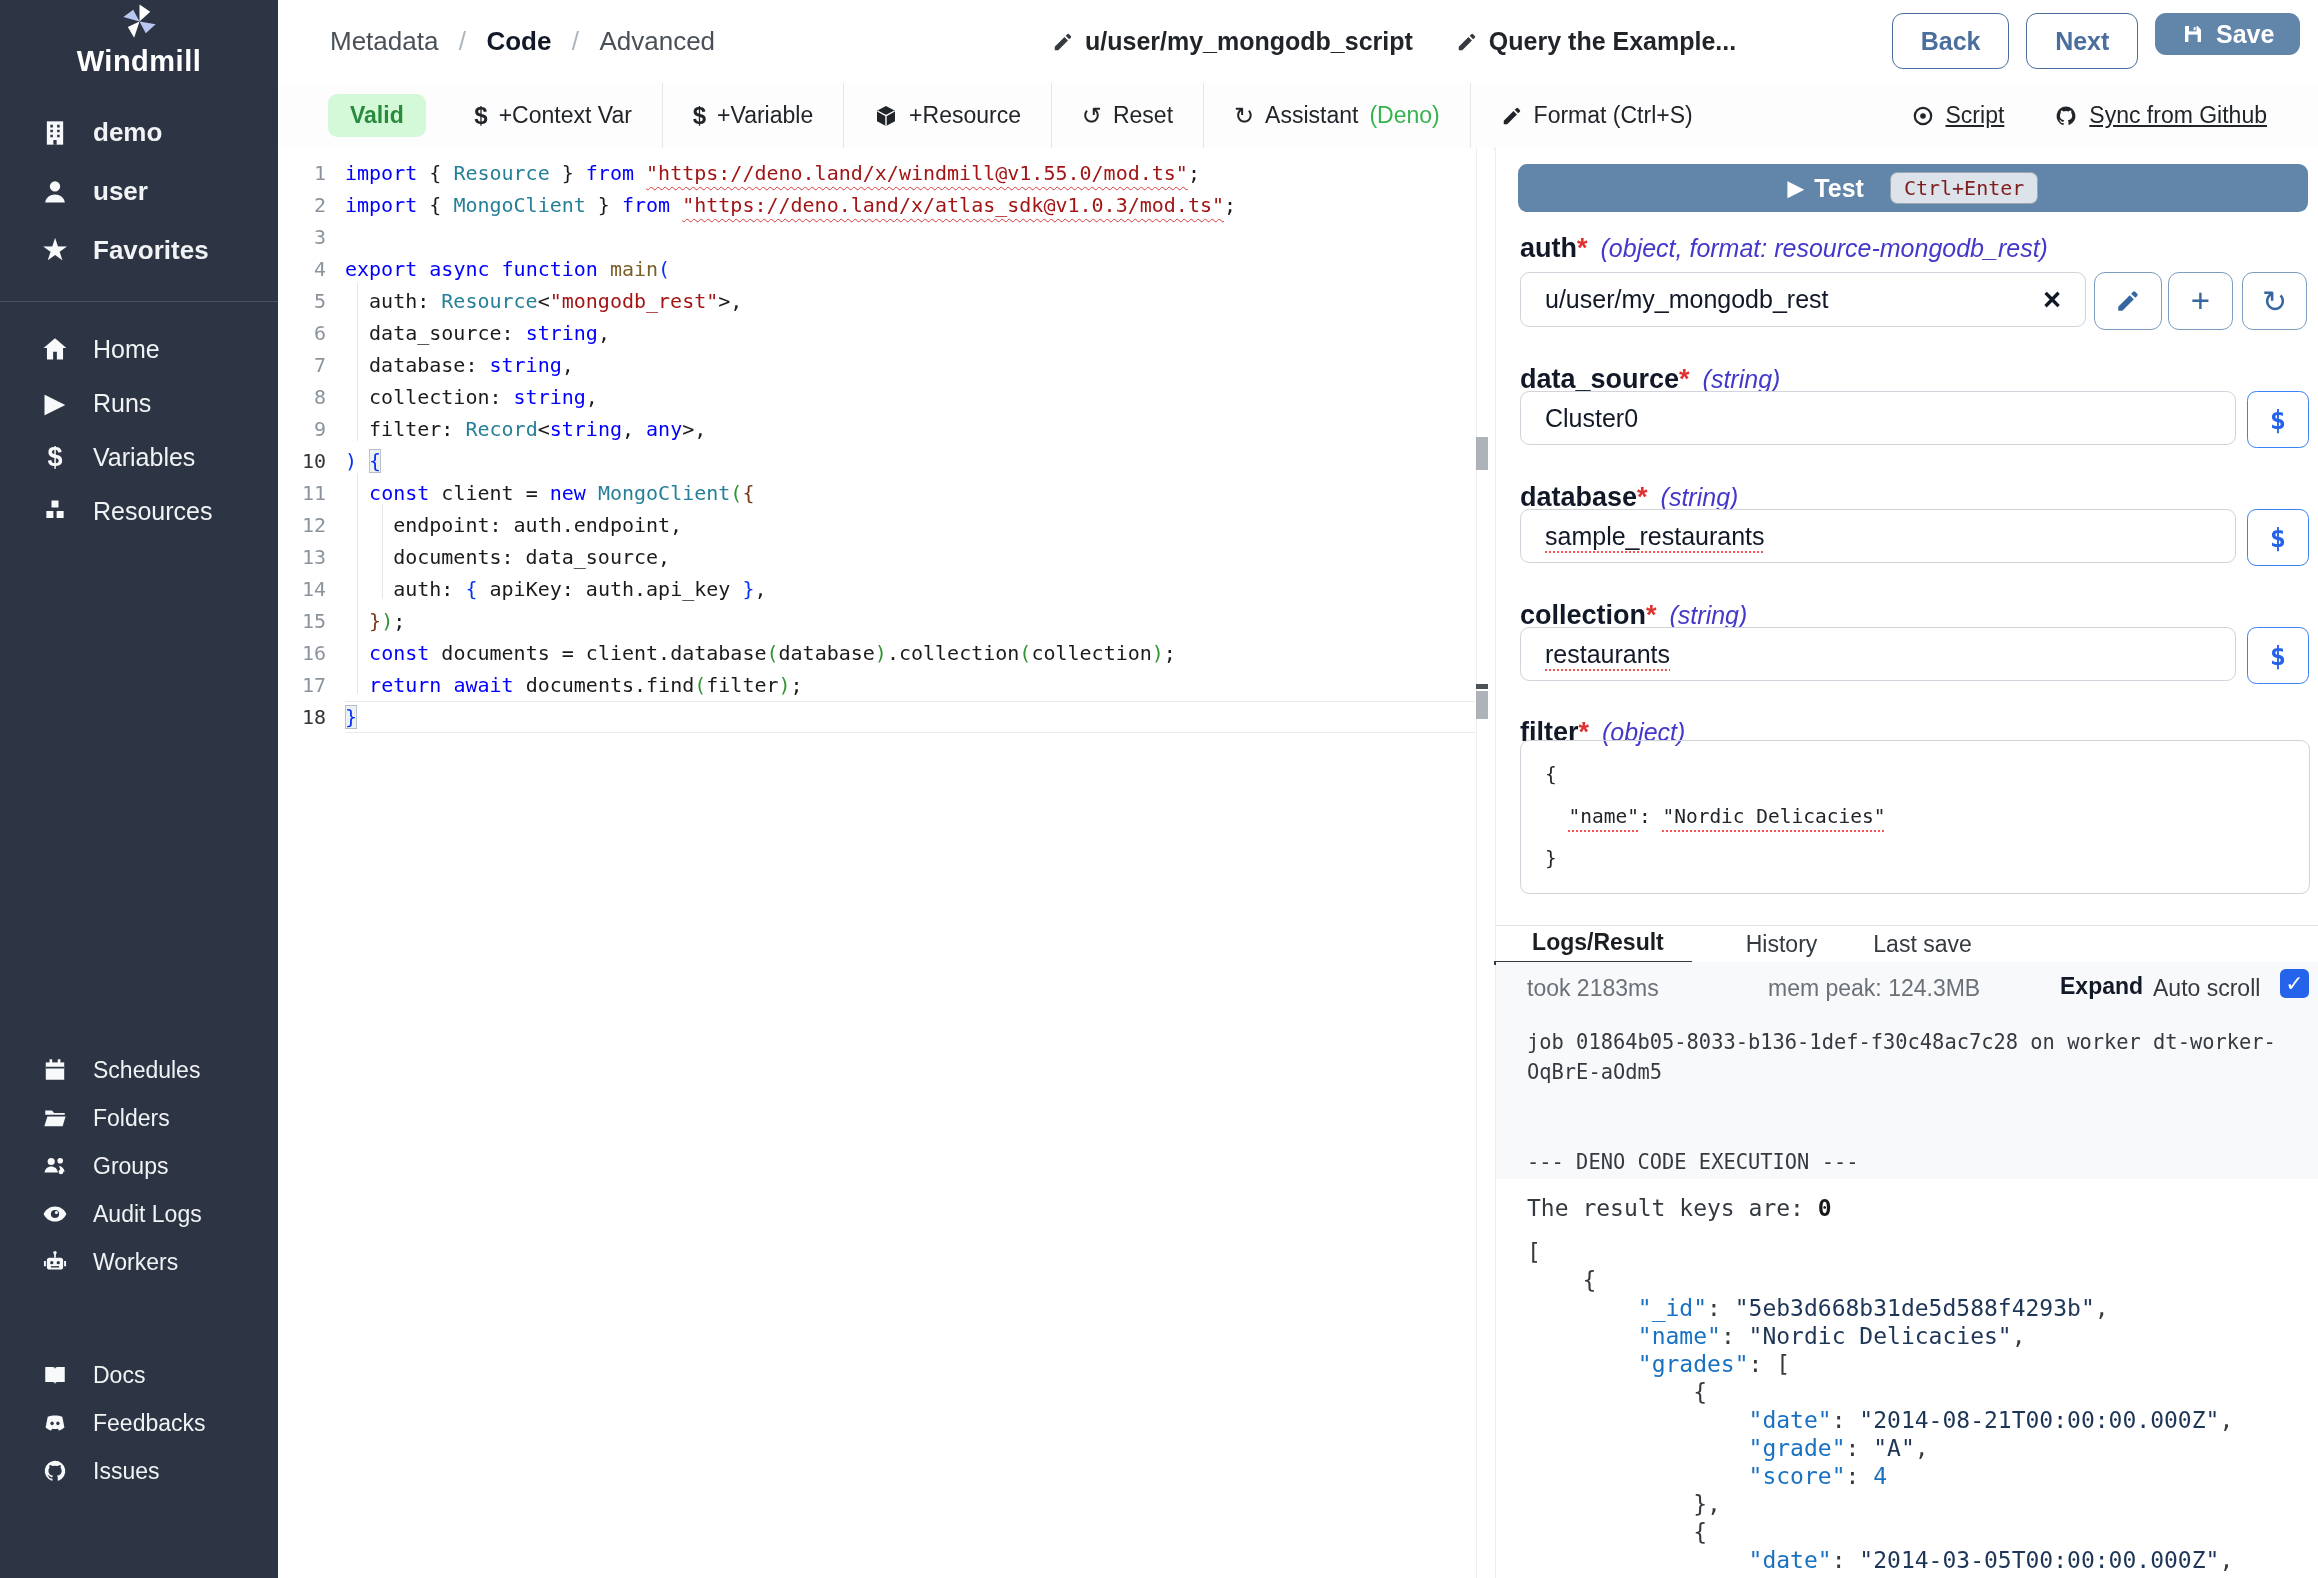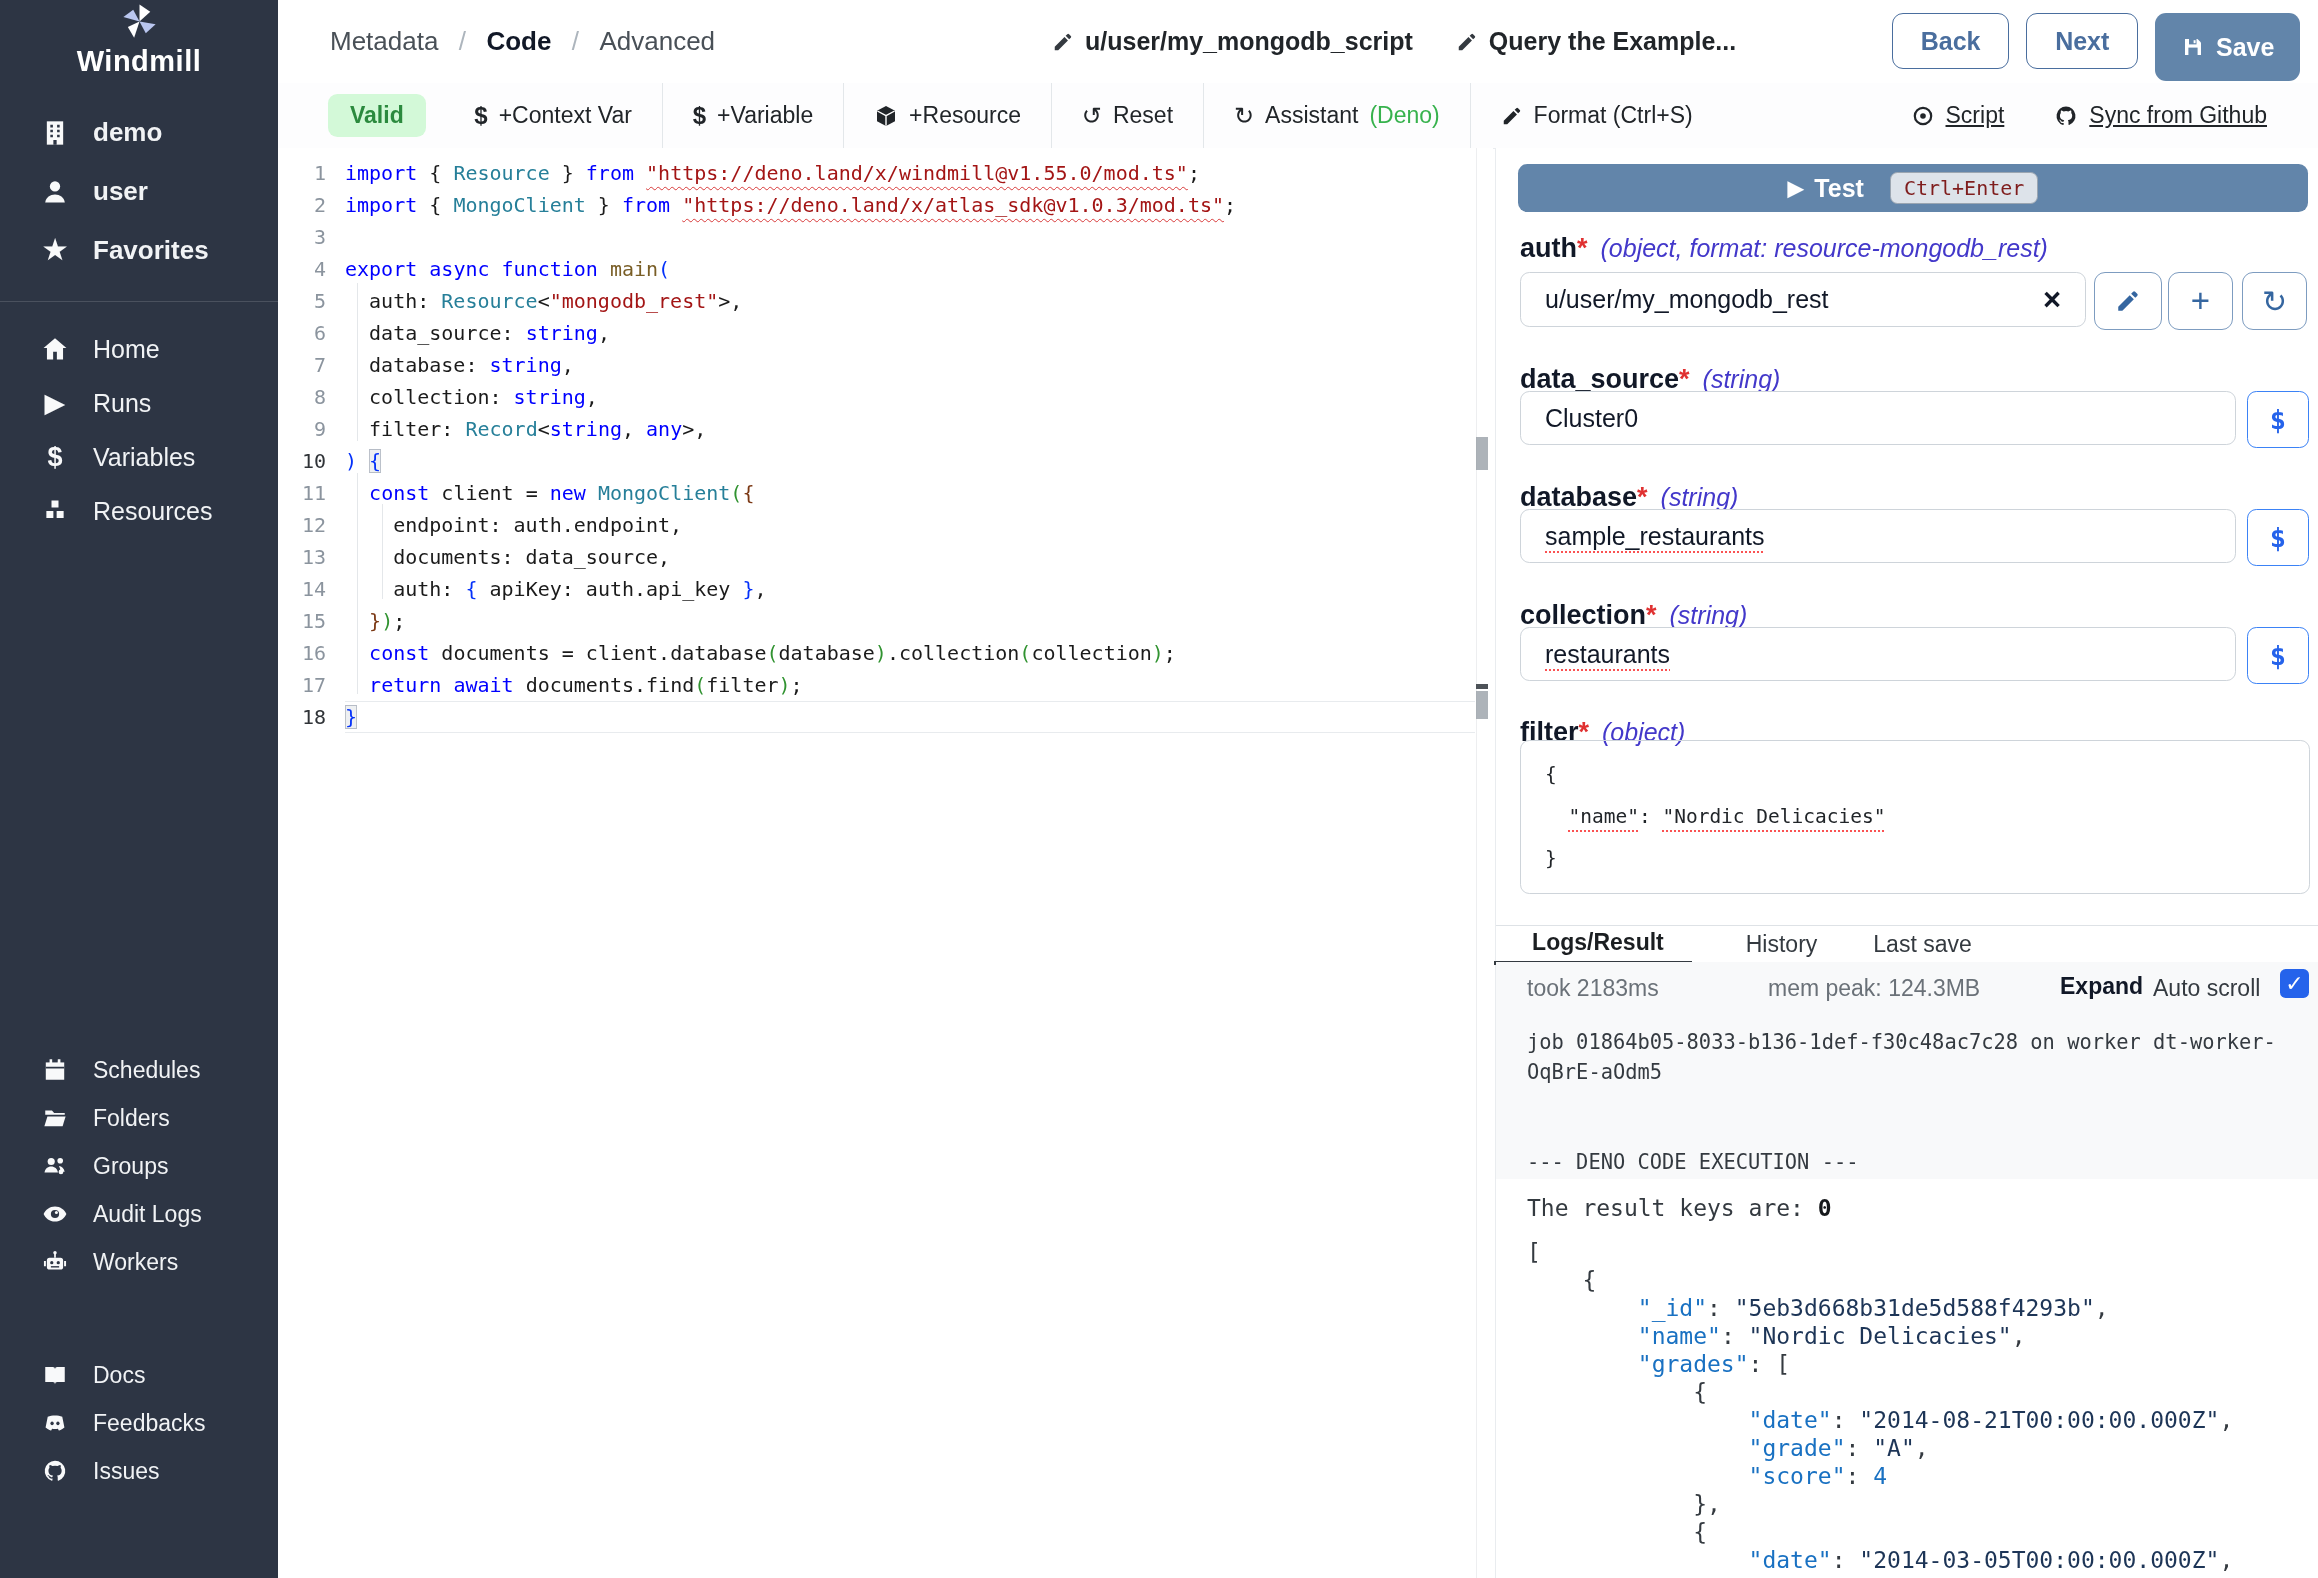--- a/index.html
+++ b/index.html
@@ -29,21 +29,21 @@
   .crumb{color:#495057;cursor:pointer;}
   .crumb.active{color:#111827;font-weight:700;}
   .crumb-slash{color:#adb5bd;}
   .title-group{position:absolute;left:774px;top:0;height:83px;display:flex;align-items:center;gap:43px;}
   .title-chunk{display:flex;align-items:center;gap:11px;font-size:25px;font-weight:700;color:#212529;cursor:pointer;}
   .pencil-sm{width:22px;height:22px;color:#343a40;}
   .tb-btns{position:absolute;right:18.6px;top:13px;display:flex;gap:16.7px;}
   .btn-outline{display:flex;align-items:center;justify-content:center;height:56px;padding:8px 28px;
                border:1.9px solid #4a6e9e;border-radius:11px;color:#4a6e9e;font-size:25px;font-weight:700;
                background:#fff;cursor:pointer;}
-  .btn-fill{display:flex;align-items:center;justify-content:center;gap:11px;height:68px;padding:0 26px;
+  .btn-fill{display:flex;align-items:center;justify-content:center;gap:11px;height:42px;padding:0 26px;
             background:#6285aa;border:none;border-radius:11px;color:#fff;font-size:25px;font-weight:700;cursor:pointer;}
 
   
   .toolbar{position:absolute;left:278px;top:83px;width:2041px;height:65px;background:#fdfdfe;
            border-bottom:0.9px solid #e9ecef;display:flex;align-items:center;}
   .valid-badge{margin-left:50px;background:#d3f9d8;color:#2b8a3e;font-size:23px;font-weight:700;
                border-radius:9.3px;padding:8.3px 22px;margin-right:18.6px;}
   .tb-item{display:flex;align-items:center;gap:11px;font-size:23px;font-weight:500;color:#212529;
            padding:9.3px 30px;cursor:pointer;}
   .tb-wrap{display:flex;align-items:center;height:100%;}

